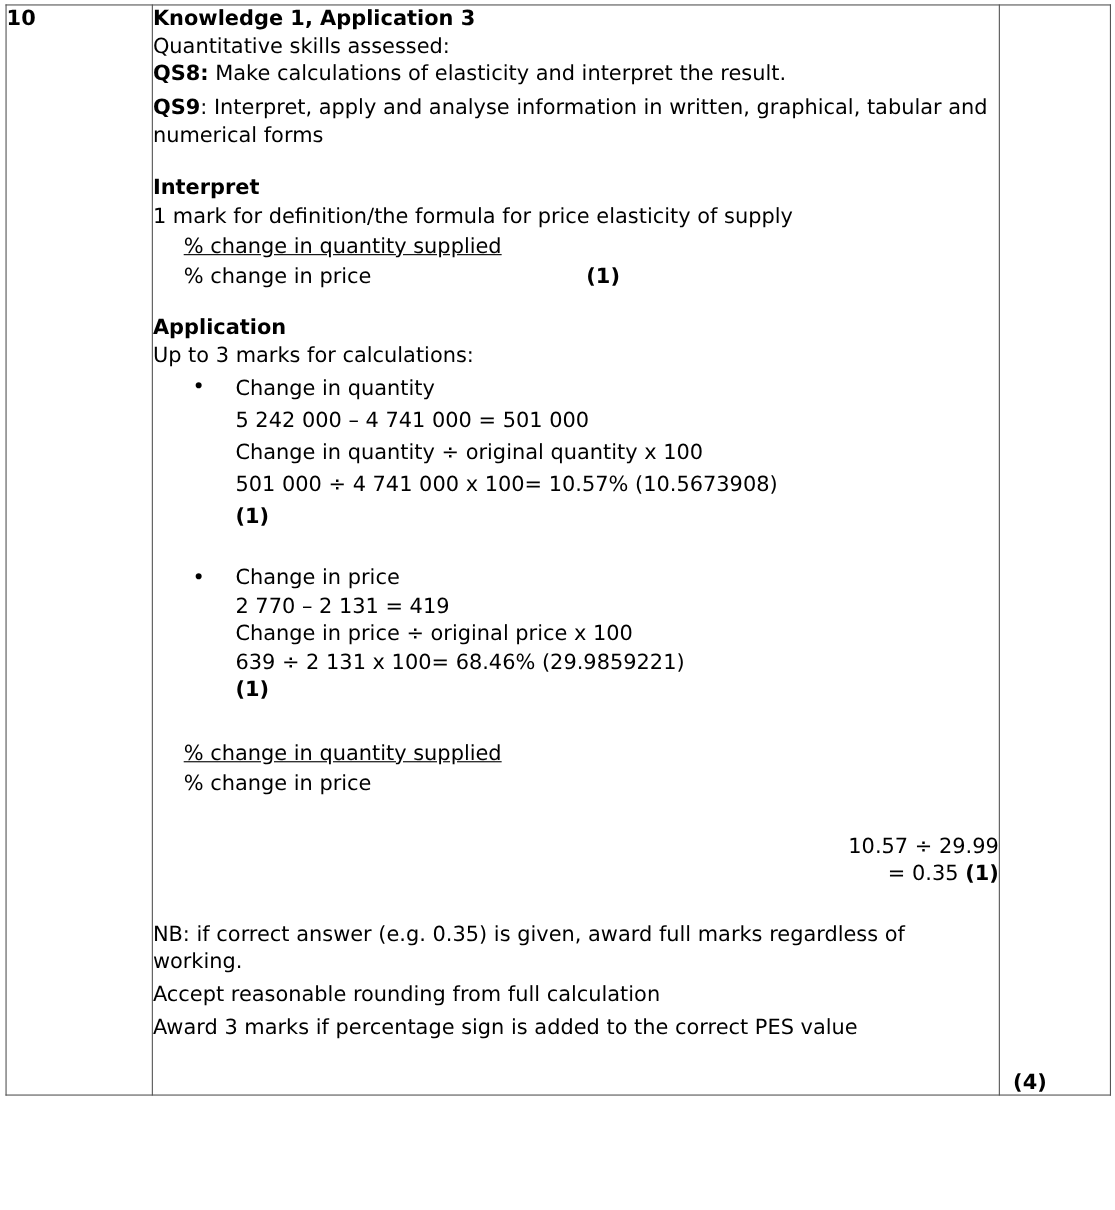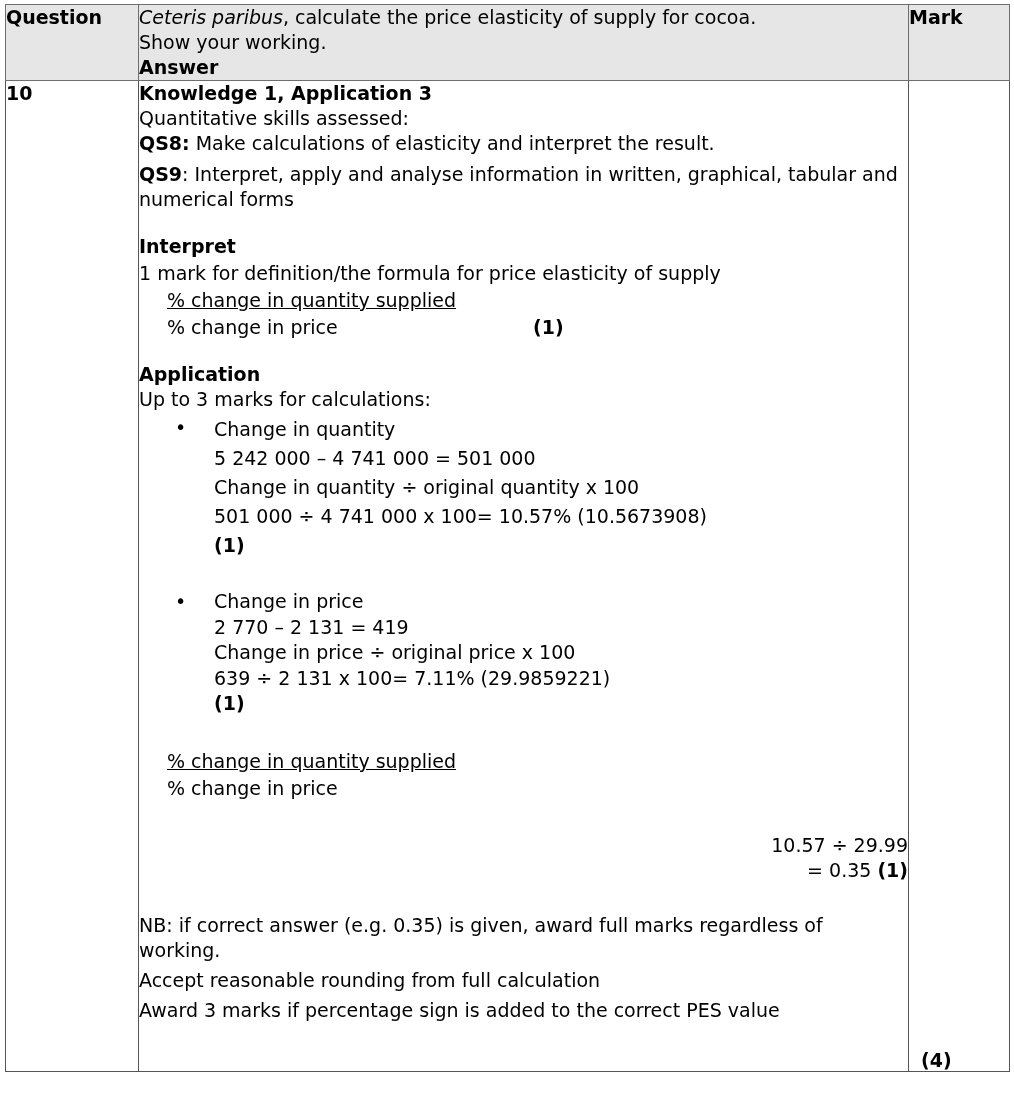--- a/index.html
+++ b/index.html
@@ -73,35 +73,20 @@
 </head>
 <body>
 
 <table class="ms">
   <colgroup>
       <col class="c1">
       <col class="c2">
       <col class="c3">
     </colgroup>
   <tbody>
-      <tr class="head">
-    <td class="qcell-head">
-      <span>Question</span>
-    </td>
-    <td class="prompt-cell">
-      <div class="blk">
-        <span class="i">Ceteris paribus</span><span>, calculate the price elasticity of supply for cocoa.</span>
-      </div>
-      <div class="blk">Show your working.</div>
-      <div class="blk b">Answer</div>
-    </td>
-    <td class="mark-head">
-      <span>Mark</span>
-    </td>
-  </tr>
   <tr>
     <td class="qnum">
       <span>10</span>
     </td>
     <td class="answer-cell">
       <div class="b">Knowledge 1, Application 3</div>
       <div>Quantitative skills assessed:</div>
       <div><span class="b">QS8:</span><span> Make calculations of elasticity and interpret the result.</span></div>
       <div class="gap6"><span class="b">QS9</span><span>: Interpret, apply and analyse information in written, graphical, tabular and numerical forms</span></div>
 
@@ -122,21 +107,21 @@
         <div class="ln">Change in quantity ÷ original quantity x 100</div>
         <div class="ln">501 000 ÷ 4 741 000 x 100= 10.57% (10.5673908)</div>
         <div class="ln b">(1)</div>
       </div>
 
       <div class="bullet tight" style="margin-top:29px">
         <span class="dot">•</span>
         <div class="ln">Change in price</div>
         <div class="ln">2 770 – 2 131 = 419</div>
         <div class="ln">Change in price ÷ original price x 100</div>
-        <div class="ln">639 ÷ 2 131 x 100= 7.11% (29.9859221)</div>
+        <div class="ln">639 ÷ 2 131 x 100= 68.46% (29.9859221)</div>
         <div class="ln b">(1)</div>
       </div>
 
       <div class="formula" style="margin-top:32px">
         <div class="u">% change in quantity supplied</div>
         <div style="margin-top:2px">% change in price</div>
       </div>
 
       <div class="indent2" style="margin-top:32px">
         <div>10.57 ÷ 29.99</div>

